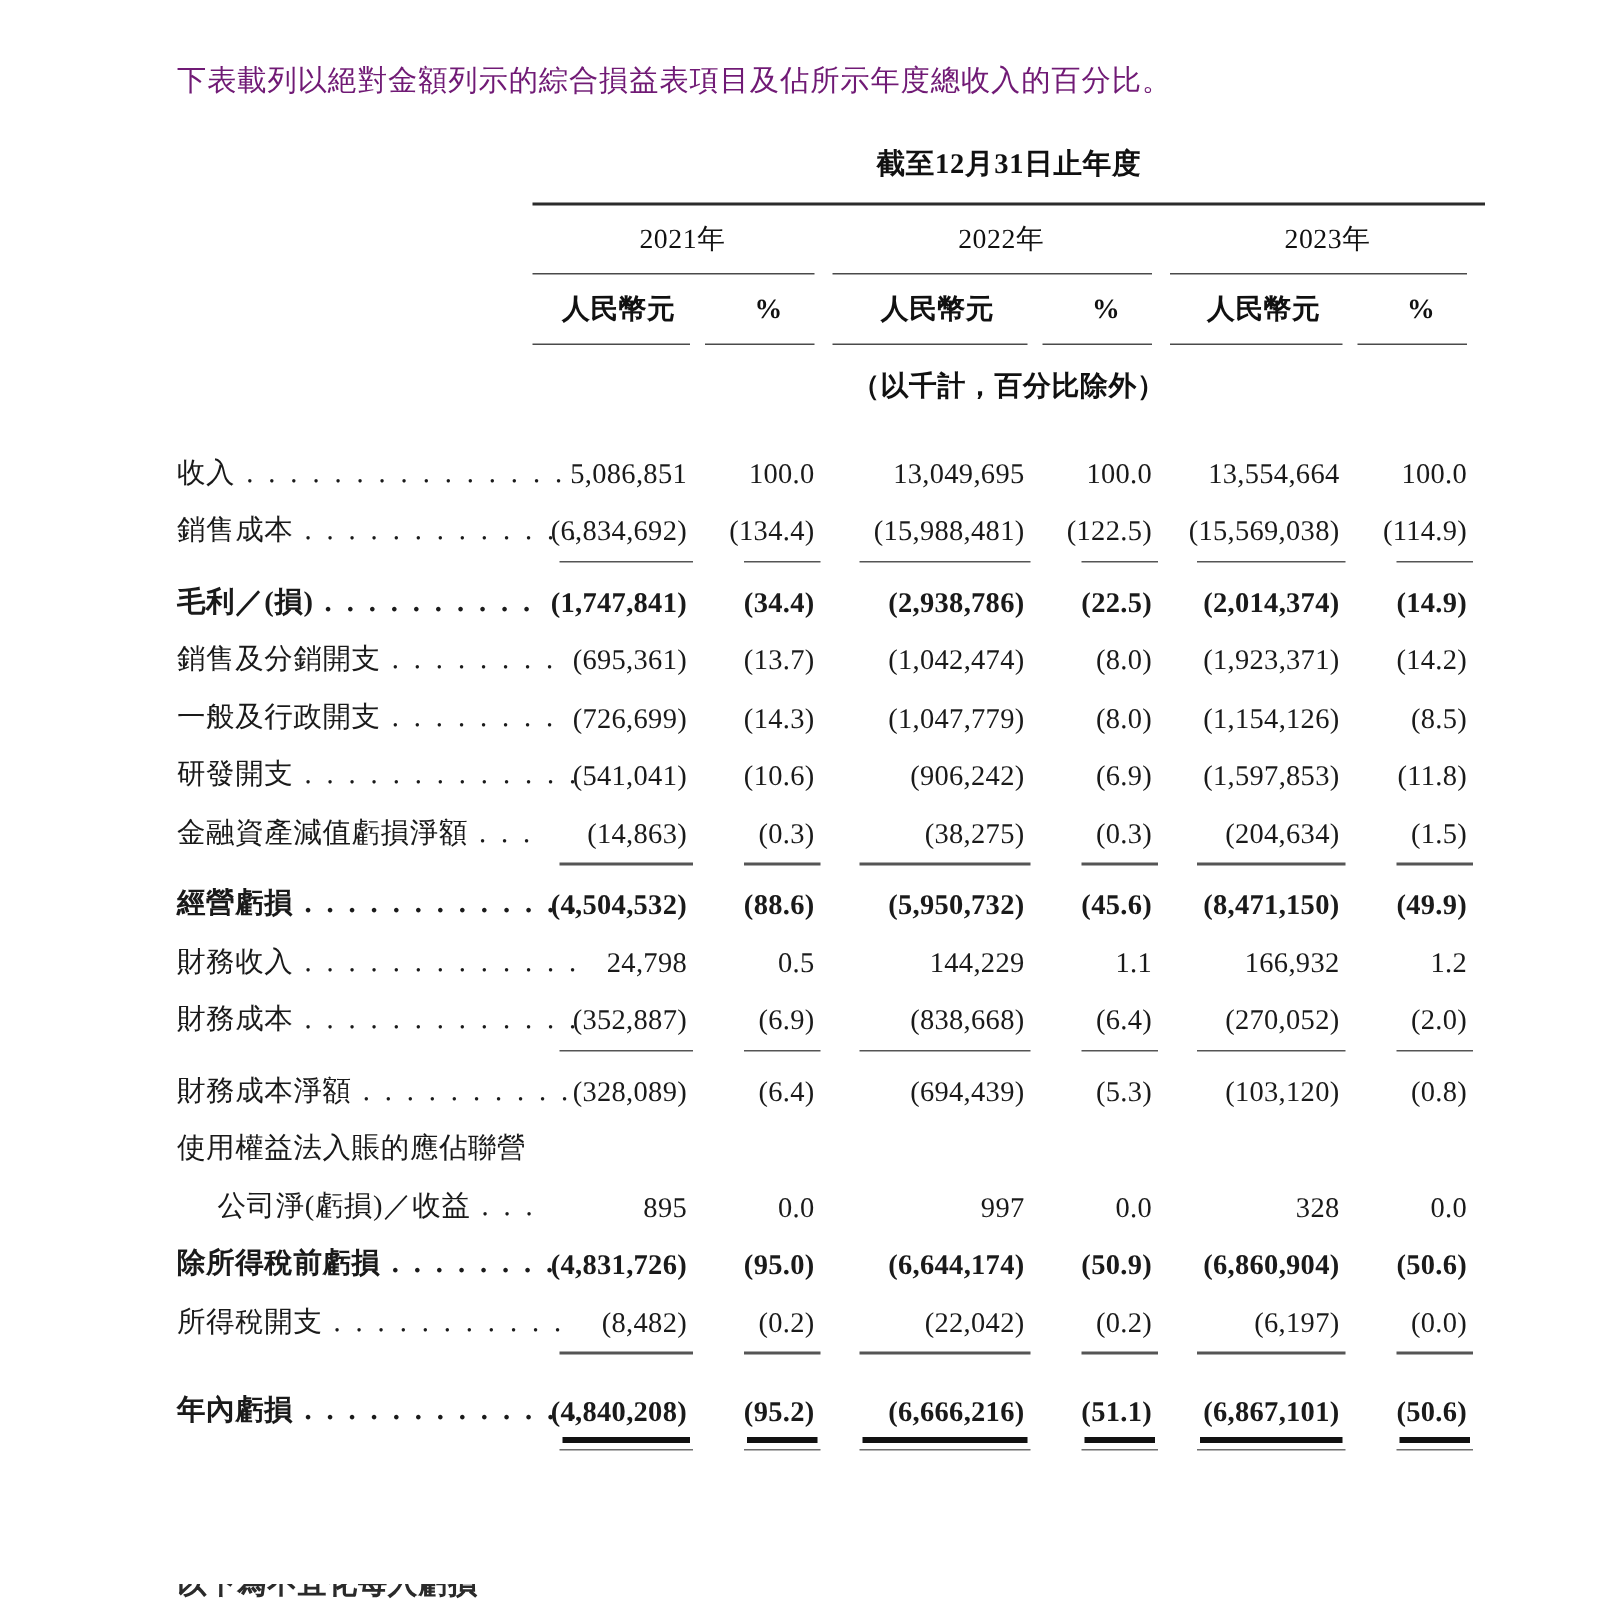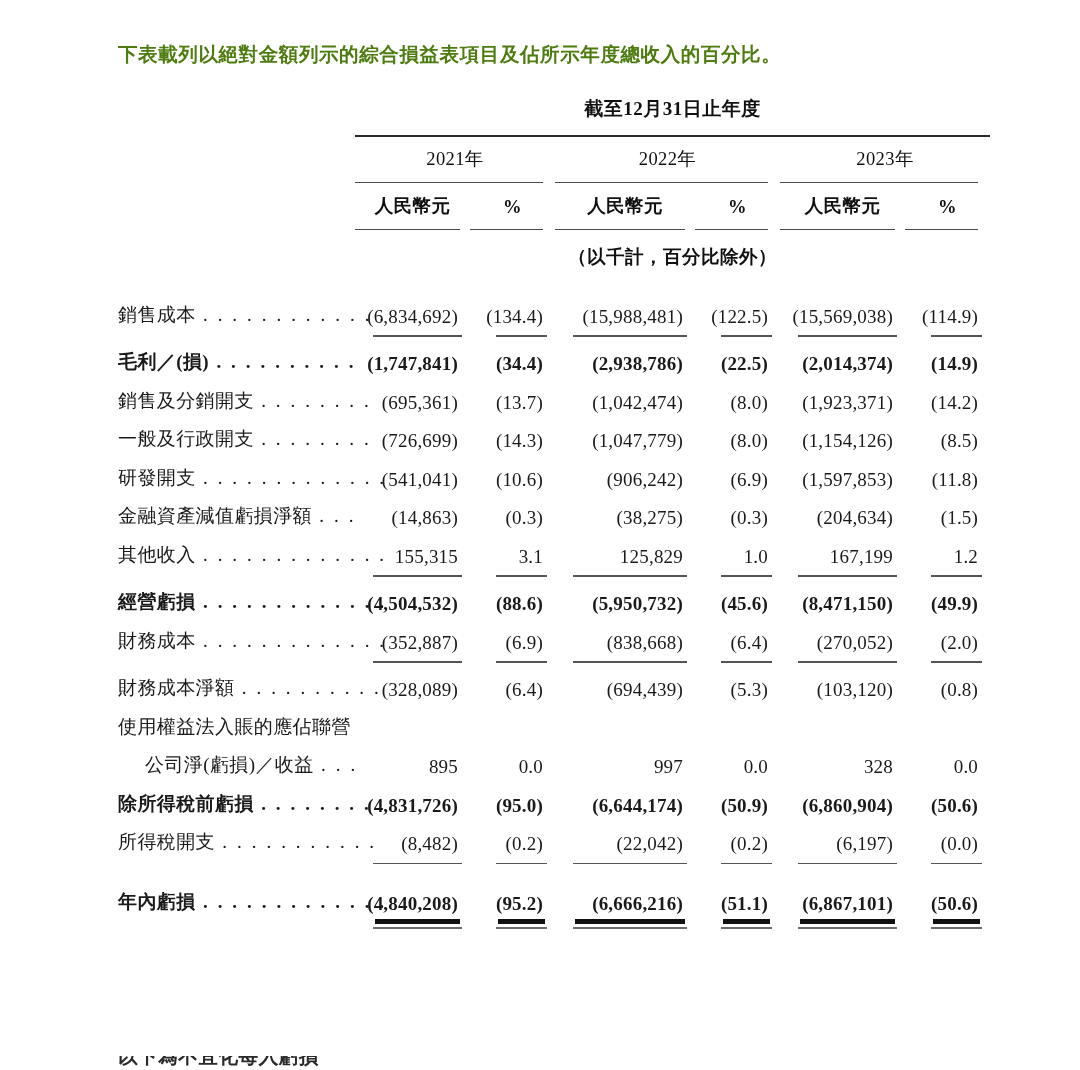--- a/index.html
+++ b/index.html
@@ -27,22 +27,22 @@
 
   
   .intro {
     position: absolute;
     left: 118px;
     top: 20px;
     width: 880px;
     font-size: 19.5px;
     line-height: 30px;
     letter-spacing: 0.6px;
-    font-weight: 700;
-    color: #4d7c0f;
+    font-weight: 400;
+    color: #701a75;
   }
 
   
   .fin-table {
     position: absolute;
     left: 0;
     top: 96px;
     width: 1080px;
   }
 
@@ -282,20 +282,30 @@
           <td></td>
           <td class="unitnote" colspan="6">（以千計，百分比除外）</td>
           <td></td>
         </tr>
         <tr class="gap-md">
             <td colspan="8"></td>
           </tr>
       </thead>
       <tbody id="tbody">
           <tr class="drow">
+            <td class="lbl"><span class="txt">收入</span><span class="dots"> . . . . . . . . . . . . . . .</span></td>
+            <td class="num">5,086,851</td>
+            <td class="num">100.0</td>
+            <td class="num">13,049,695</td>
+            <td class="num">100.0</td>
+            <td class="num">13,554,664</td>
+            <td class="num">100.0</td>
+            <td></td>
+          </tr>
+          <tr class="drow">
             <td class="lbl"><span class="txt">銷售成本</span><span class="dots"> . . . . . . . . . . . . .</span></td>
             <td class="num">(6,834,692)</td>
             <td class="num">(134.4)</td>
             <td class="num">(15,988,481)</td>
             <td class="num">(122.5)</td>
             <td class="num">(15,569,038)</td>
             <td class="num">(114.9)</td>
             <td></td>
           </tr>
           <tr class="ruler">
@@ -363,30 +373,20 @@
           <tr class="drow">
             <td class="lbl"><span class="txt">金融資產減值虧損淨額</span><span class="dots"> . . .</span></td>
             <td class="num">(14,863)</td>
             <td class="num">(0.3)</td>
             <td class="num">(38,275)</td>
             <td class="num">(0.3)</td>
             <td class="num">(204,634)</td>
             <td class="num">(1.5)</td>
             <td></td>
           </tr>
-          <tr class="drow">
-            <td class="lbl"><span class="txt">其他收入</span><span class="dots"> . . . . . . . . . . . . .</span></td>
-            <td class="num">155,315</td>
-            <td class="num">3.1</td>
-            <td class="num">125,829</td>
-            <td class="num">1.0</td>
-            <td class="num">167,199</td>
-            <td class="num">1.2</td>
-            <td></td>
-          </tr>
           <tr class="ruler">
             <td></td>
             <td>
               <div class="bar" style="margin-left: 18px;"></div>
             </td>
             <td>
               <div class="bar" style="margin-left: 26px;"></div>
             </td>
             <td>
               <div class="bar" style="margin-left: 18px;"></div>
@@ -406,20 +406,30 @@
             <td class="lbl bold"><span class="txt">經營虧損</span><span class="dots"> . . . . . . . . . . . . .</span></td>
             <td class="num bold">(4,504,532)</td>
             <td class="num bold">(88.6)</td>
             <td class="num bold">(5,950,732)</td>
             <td class="num bold">(45.6)</td>
             <td class="num bold">(8,471,150)</td>
             <td class="num bold">(49.9)</td>
             <td></td>
           </tr>
           <tr class="drow">
+            <td class="lbl"><span class="txt">財務收入</span><span class="dots"> . . . . . . . . . . . . .</span></td>
+            <td class="num">24,798</td>
+            <td class="num">0.5</td>
+            <td class="num">144,229</td>
+            <td class="num">1.1</td>
+            <td class="num">166,932</td>
+            <td class="num">1.2</td>
+            <td></td>
+          </tr>
+          <tr class="drow">
             <td class="lbl"><span class="txt">財務成本</span><span class="dots"> . . . . . . . . . . . . .</span></td>
             <td class="num">(352,887)</td>
             <td class="num">(6.9)</td>
             <td class="num">(838,668)</td>
             <td class="num">(6.4)</td>
             <td class="num">(270,052)</td>
             <td class="num">(2.0)</td>
             <td></td>
           </tr>
           <tr class="ruler">

